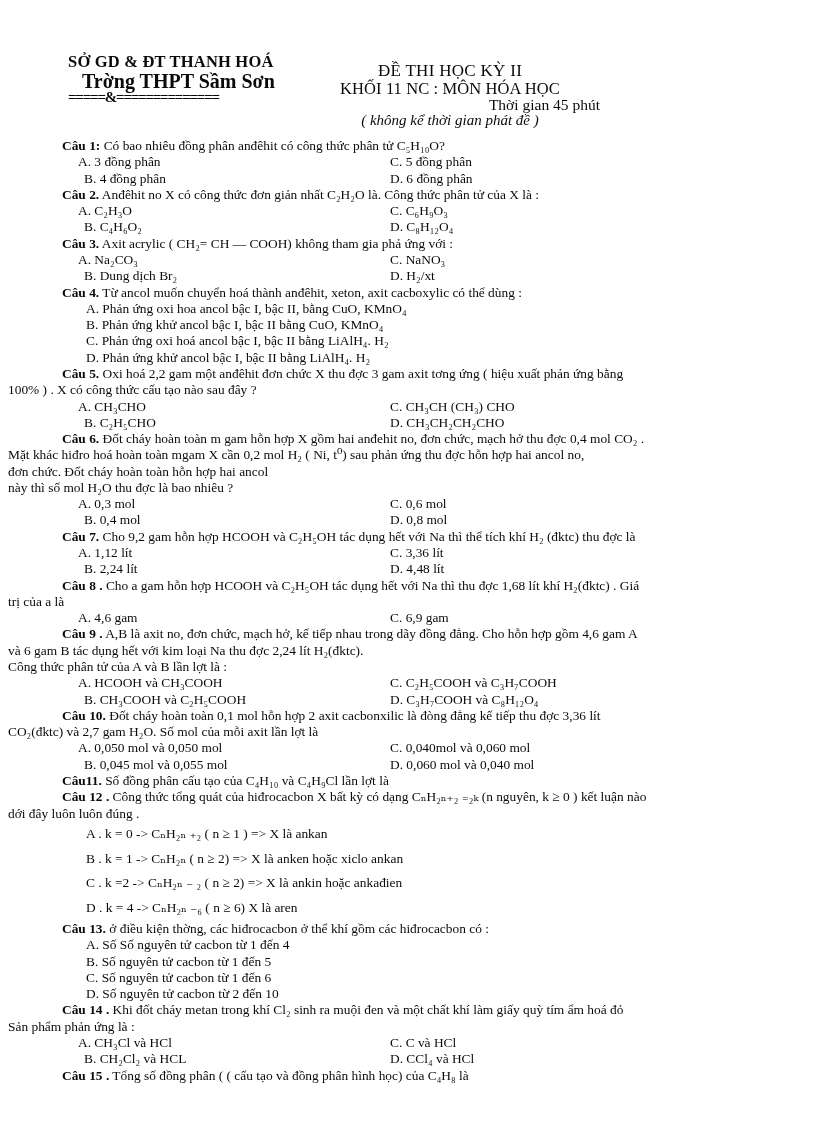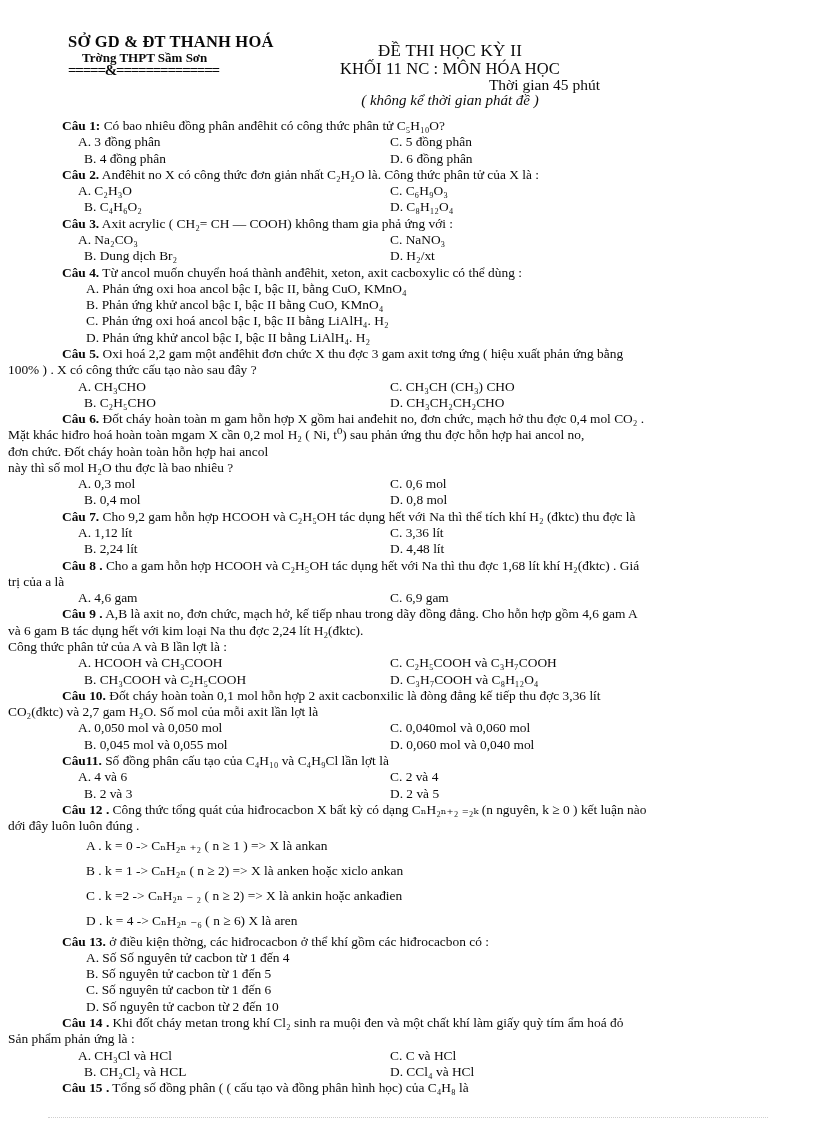--- a/index.html
+++ b/index.html
@@ -18,37 +18,38 @@
     width: 816px;
     height: 1123px;
     padding: 0;
   }
 
   
   .header {
     position: relative;
     height: 96px;
     padding-top: 48px;
+    margin-top: 20px;
   }
   .school-block {
     position: absolute;
     left: 68px;
     top: 34px;
     width: 270px;
     text-align: left;
     line-height: 1.02;
   }
   .school-line1 {
     font-size: 16.5px;
     font-weight: bold;
     letter-spacing: 0.2px;
     white-space: nowrap;
   }
   .school-line2 {
-    font-size: 13px;
+    font-size: 20px;
     font-weight: bold;
     padding-left: 14px;
     white-space: nowrap;
   }
   .school-rule {
     font-size: 15px;
     font-weight: bold;
     letter-spacing: -1.2px;
     margin-top: -1px;
   }
@@ -286,30 +287,20 @@
             <span>C. 0,040mol và 0,060 mol</span>
           </div>
           <div class="optrow">
             <span class="opt-in2">B. 0,045 mol và 0,055 mol</span>
             <span>D. 0,060 mol và 0,040 mol</span>
           </div>
         </div>
       </div>
       <div class="q">
         <div class="qline"><span class="qnum">Câu11.</span><span> Số đồng phân cấu tạo của C₄H₁₀ và C₄H₉Cl lần lợt   là</span></div>
-        <div class="opts">
-          <div class="optrow">
-            <span class="opt-in1">A. 4 và 6</span>
-            <span>C. 2 và 4</span>
-          </div>
-          <div class="optrow">
-            <span class="opt-in2">B. 2 và 3</span>
-            <span>D. 2 và 5</span>
-          </div>
-        </div>
       </div>
       <div class="q">
         <div class="qline"><span class="qnum">Câu 12 .</span><span> Công thức tổng quát của hiđrocacbon X bất kỳ có dạng CₙH₂ₙ₊₂ ₌₂ₖ (n nguyên, k ≥ 0 ) kết luận nào</span></div>
         <div class="qline cont">dới   đây luôn luôn đúng .</div>
         <div class="optstack">
           <div style="line-height: 1.85;">A . k = 0   -&gt; CₙH₂ₙ ₊₂ ( n ≥ 1 )  =&gt; X là ankan</div>
           <div style="line-height: 1.85;">B . k = 1   -&gt; CₙH₂ₙ ( n ≥ 2)       =&gt; X là anken hoặc xiclo ankan</div>
           <div style="line-height: 1.85;">C . k =2    -&gt; CₙH₂ₙ ₋ ₂ ( n ≥ 2)   =&gt; X là ankin hoặc ankađien</div>
           <div style="line-height: 1.85;">D . k = 4   -&gt; CₙH₂ₙ ₋₆            ( n ≥ 6) X là aren</div>
         </div>

